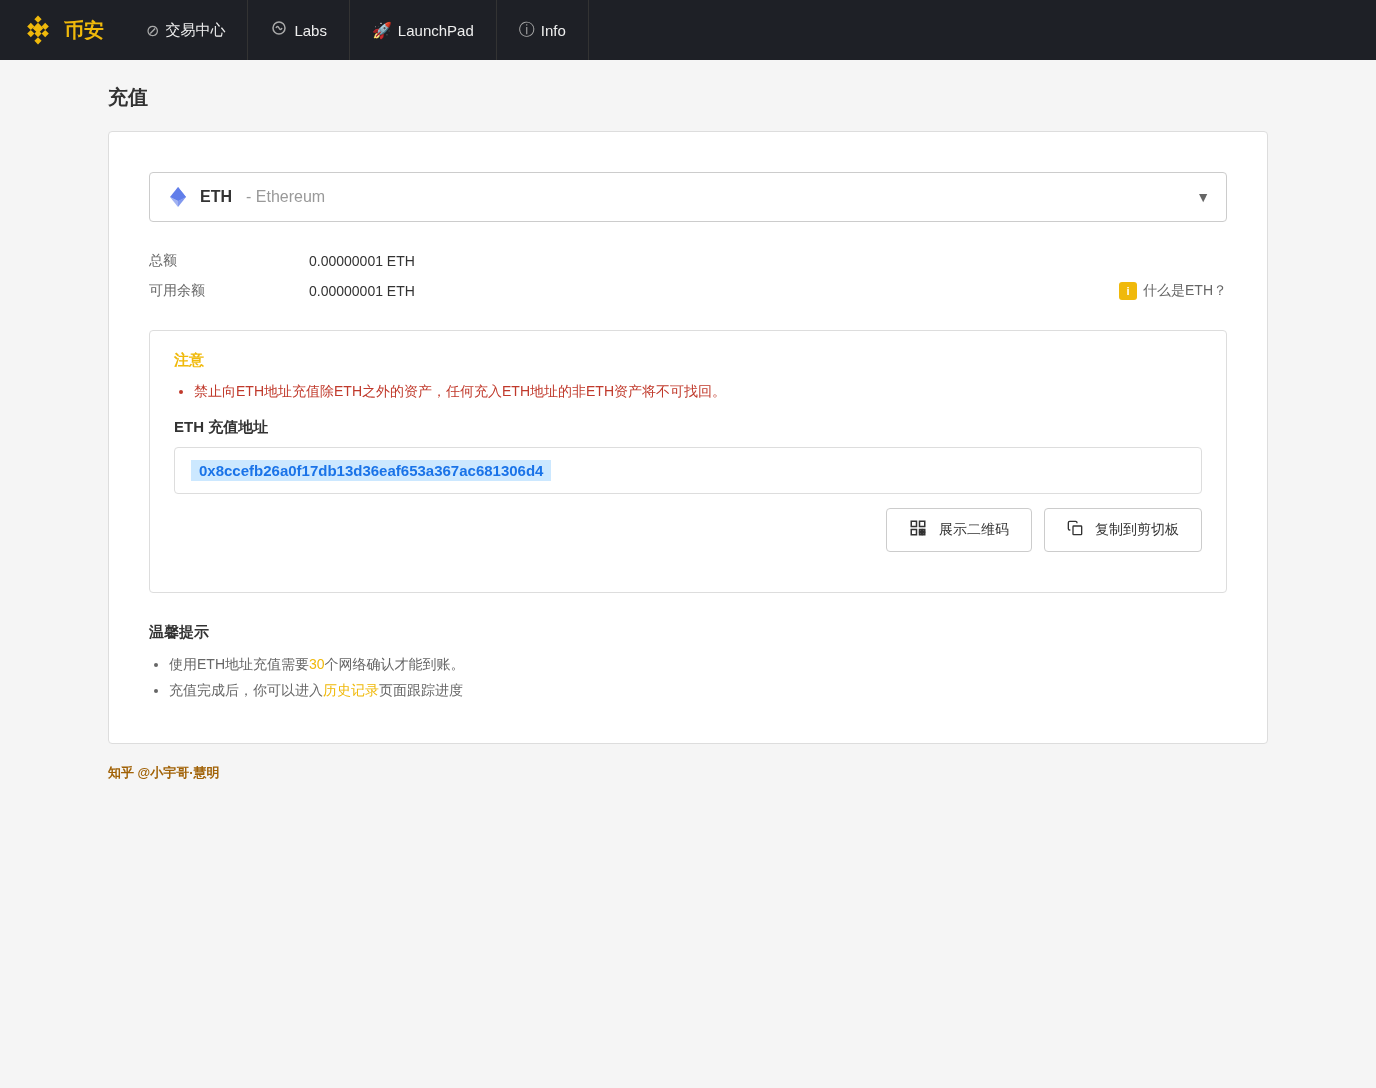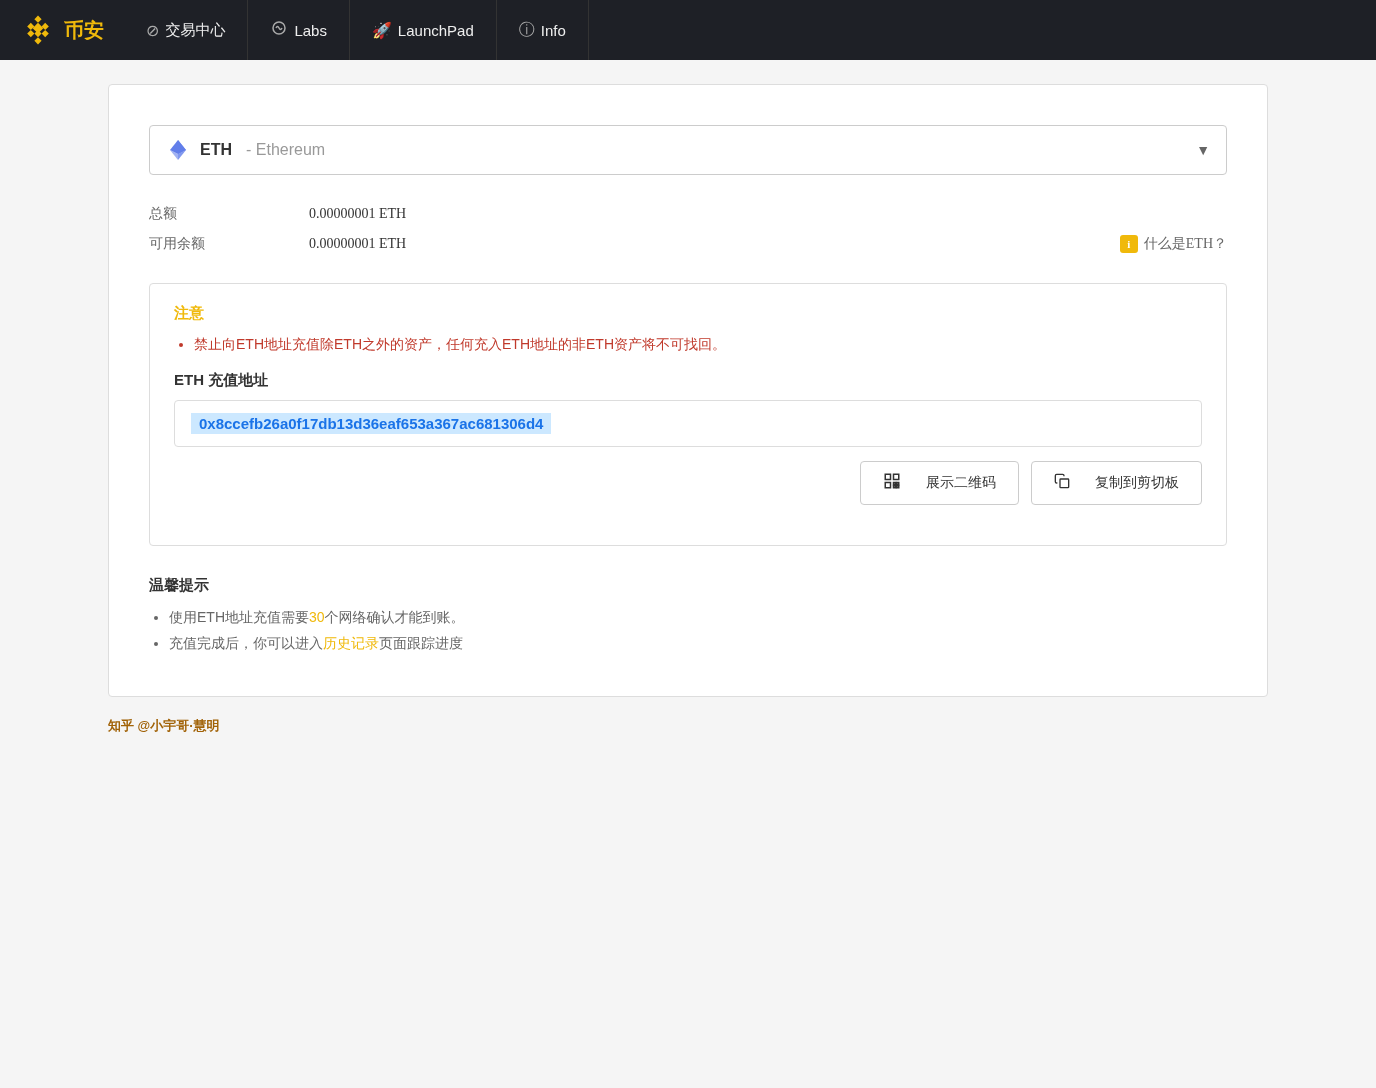--- a/index.html
+++ b/index.html
@@ -100,21 +100,20 @@
       font-weight: normal;
     }
     .chevron-down {
       color: #666;
       font-size: 14px;
     }
 
     
     .balance-section {
       margin-bottom: 24px;
-      font-family: Liberation Serif, serif;
     }
     .balance-row {
       display: flex;
       align-items: center;
       padding: 6px 0;
     }
     .balance-label {
       width: 160px;
       color: #666;
       font-size: 14px;
@@ -195,21 +194,21 @@
 
     
     .action-buttons {
       display: flex;
       gap: 12px;
       justify-content: flex-end;
     }
     .btn {
       display: flex;
       align-items: center;
-      gap: 25px;
+      gap: 12px;
       padding: 10px 22px;
       border: 1px solid #ccc;
       border-radius: 4px;
       background: #fff;
       cursor: pointer;
       font-size: 14px;
       color: #333;
     }
     .btn-icon {
       font-size: 16px;
@@ -287,20 +286,21 @@
     <span class="nav-icon">🚀</span>
     <span>LaunchPad</span>
   </div>
   <div class="nav-item">
     <span class="nav-icon">ⓘ</span>
     <span>Info</span>
   </div>
 </nav>
 
 <div class="page-container">
+  <h1 class="page-title">充值</h1>
 
   <div class="card">
 
     <div class="coin-selector">
       <div class="coin-selector-left">
         <svg class="eth-icon" viewBox="0 0 24 24">
           <polygon points="12,2 4,12 12,16 20,12" fill="#627eea"></polygon>
           <polygon points="12,16 4,12 12,22" fill="#627eea" opacity="0.6"></polygon>
           <polygon points="12,16 20,12 12,22" fill="#627eea" opacity="0.8"></polygon>
           <polygon points="12,2 12,16 20,12" fill="#627eea" opacity="0.8"></polygon>

